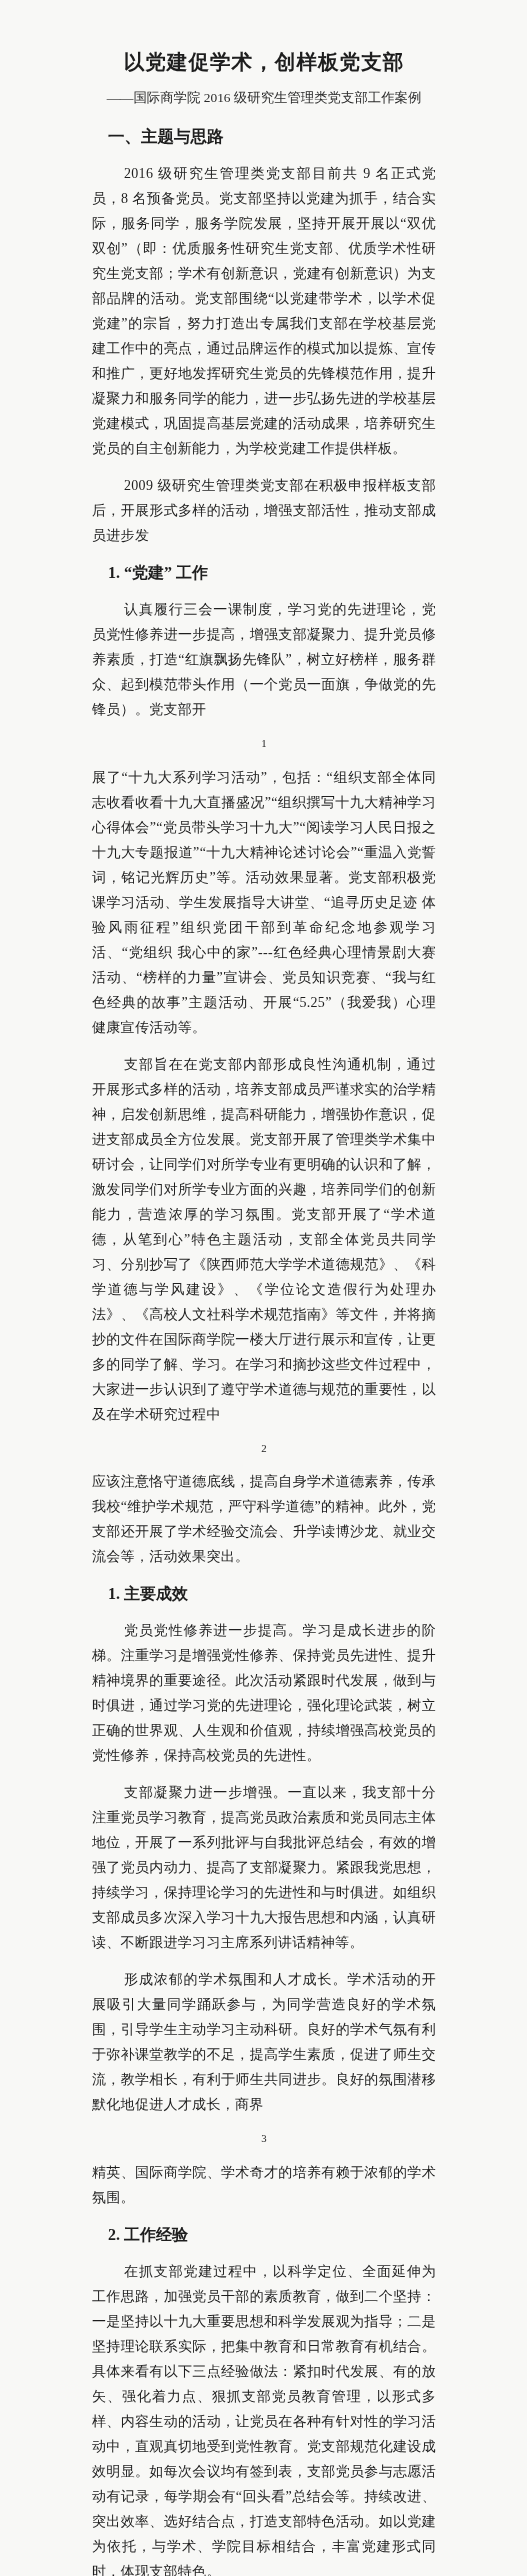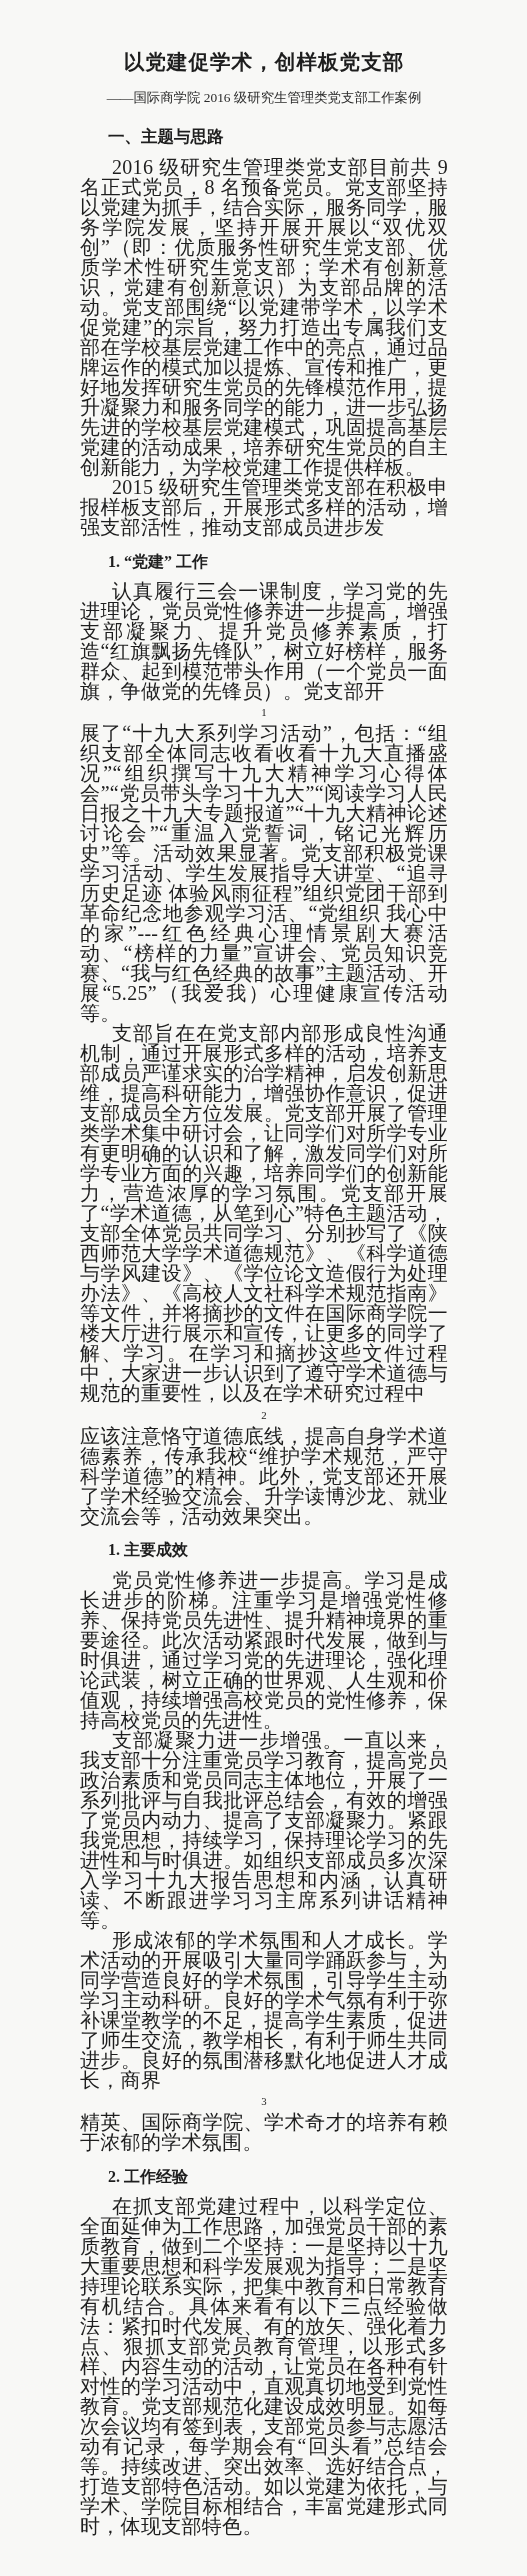--- a/index.html
+++ b/index.html
@@ -43,24 +43,24 @@
     padding-left: 28px;
   }
   .sub {
     font-weight: bold;
     font-size: 16px;
     line-height: 25px;
     margin: 11.3px 0 7.2px 0;
     padding-left: 28px;
   }
   .body {
-    font-size: 20px;
-    line-height: 20px;
+    font-size: 14px;
+    line-height: 25px;
     text-align: justify;
-    margin: 0;
+    margin: 12px;
     letter-spacing: 0.3px;
   }
   .body.indent {
     text-indent: 32px;
   }
   .pagenum {
     text-align: center;
     font-size: 10.8px;
     line-height: 18.5px;
     margin: 2.1px 0;
@@ -72,21 +72,21 @@
 
 <div class="page">
 
   <h1 class="title">以党建促学术，创样板党支部</h1>
 
   <div class="subtitle">——国际商学院 2016 级研究生管理类党支部工作案例</div>
 
   <h2 class="h">一、主题与思路</h2>
   <p class="body indent">2016 级研究生管理类党支部目前共 9 名正式党员，8 名预备党员。党支部坚持以党建为抓手，结合实际，服务同学，服务学院发展，坚持开展开展以“双优双创”（即：优质服务性研究生党支部、优质学术性研究生党支部；学术有创新意识，党建有创新意识）为支部品牌的活动。党支部围绕“以党建带学术，以学术促党建”的宗旨，努力打造出专属我们支部在学校基层党建工作中的亮点，通过品牌运作的模式加以提炼、宣传和推广，更好地发挥研究生党员的先锋模范作用，提升凝聚力和服务同学的能力，进一步弘扬先进的学校基层党建模式，巩固提高基层党建的活动成果，培养研究生党员的自主创新能力，为学校党建工作提供样板。</p>
 
-  <p class="body indent">2015 级研究生管理类党支部在积极申报样板支部后，开展形式多样的活动，增强支部活性，推动支部成员进步发</p>
+  <p class="body indent">2009 级研究生管理类党支部在积极申报样板支部后，开展形式多样的活动，增强支部活性，推动支部成员进步发</p>
 
   <h3 class="sub">1. “党建” 工作</h3>
   <p class="body indent">认真履行三会一课制度，学习党的先进理论，党员党性修养进一步提高，增强支部凝聚力、提升党员修养素质，打造“红旗飘扬先锋队”，树立好榜样，服务群众、起到模范带头作用（一个党员一面旗，争做党的先锋员）。党支部开</p>
 
   <div class="pagenum">1</div>
 
   <p class="body">展了“十九大系列学习活动”，包括：“组织支部全体同志收看收看十九大直播盛况”“组织撰写十九大精神学习心得体会”“党员带头学习十九大”“阅读学习人民日报之十九大专题报道”“十九大精神论述讨论会”“重温入党誓词，铭记光辉历史”等。活动效果显著。党支部积极党课学习活动、学生发展指导大讲堂、“追寻历史足迹 体验风雨征程”组织党团干部到革命纪念地参观学习活、“党组织 我心中的家”---红色经典心理情景剧大赛活动、“榜样的力量”宣讲会、党员知识竞赛、“我与红色经典的故事”主题活动、开展“5.25”（我爱我）心理健康宣传活动等。</p>
 
   <p class="body indent">支部旨在在党支部内部形成良性沟通机制，通过开展形式多样的活动，培养支部成员严谨求实的治学精神，启发创新思维，提高科研能力，增强协作意识，促进支部成员全方位发展。党支部开展了管理类学术集中研讨会，让同学们对所学专业有更明确的认识和了解，激发同学们对所学专业方面的兴趣，培养同学们的创新能力，营造浓厚的学习氛围。党支部开展了“学术道德，从笔到心”特色主题活动，支部全体党员共同学习、分别抄写了《陕西师范大学学术道德规范》、《科学道德与学风建设》、《学位论文造假行为处理办法》、《高校人文社科学术规范指南》等文件，并将摘抄的文件在国际商学院一楼大厅进行展示和宣传，让更多的同学了解、学习。在学习和摘抄这些文件过程中，大家进一步认识到了遵守学术道德与规范的重要性，以及在学术研究过程中</p>
 

